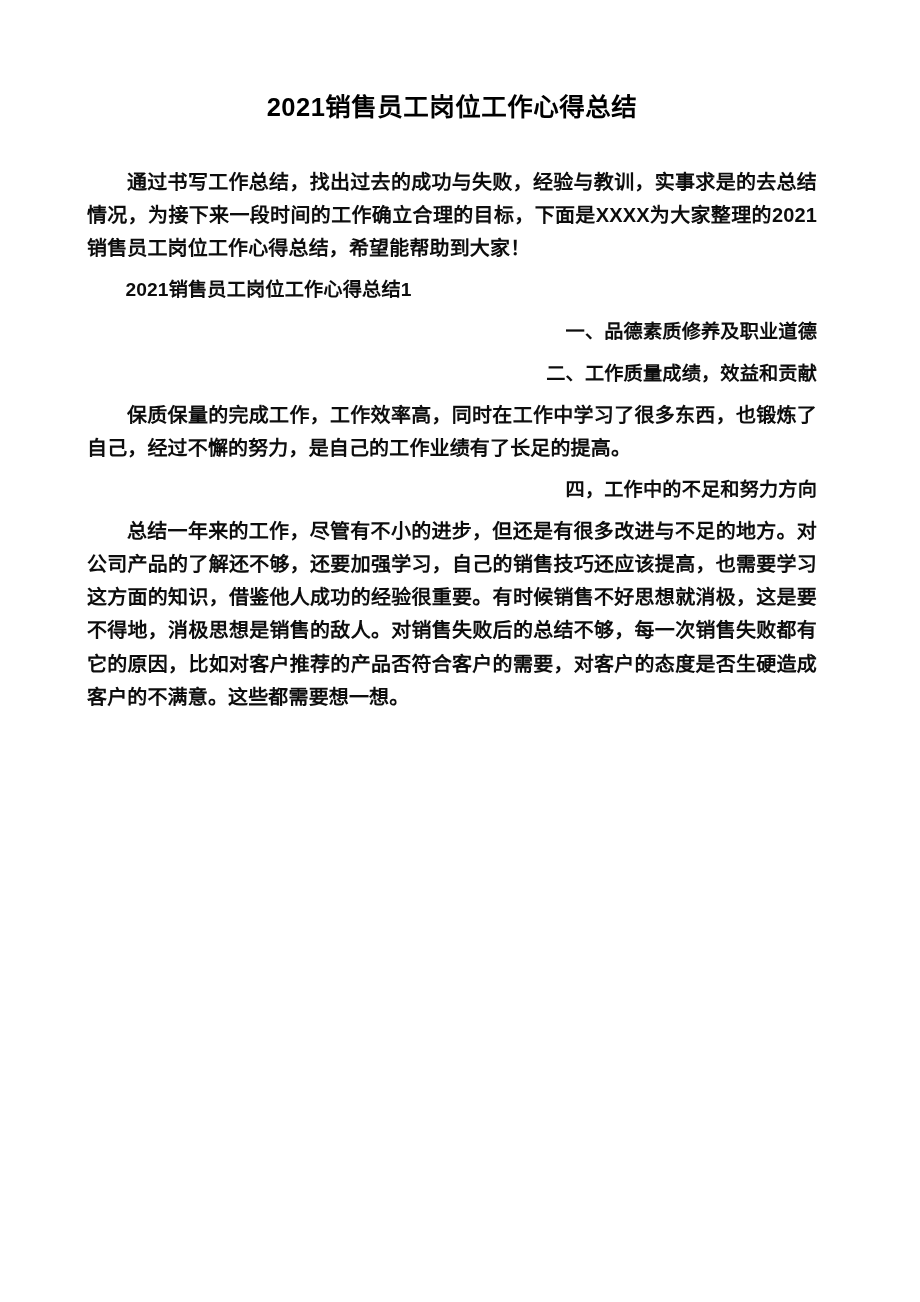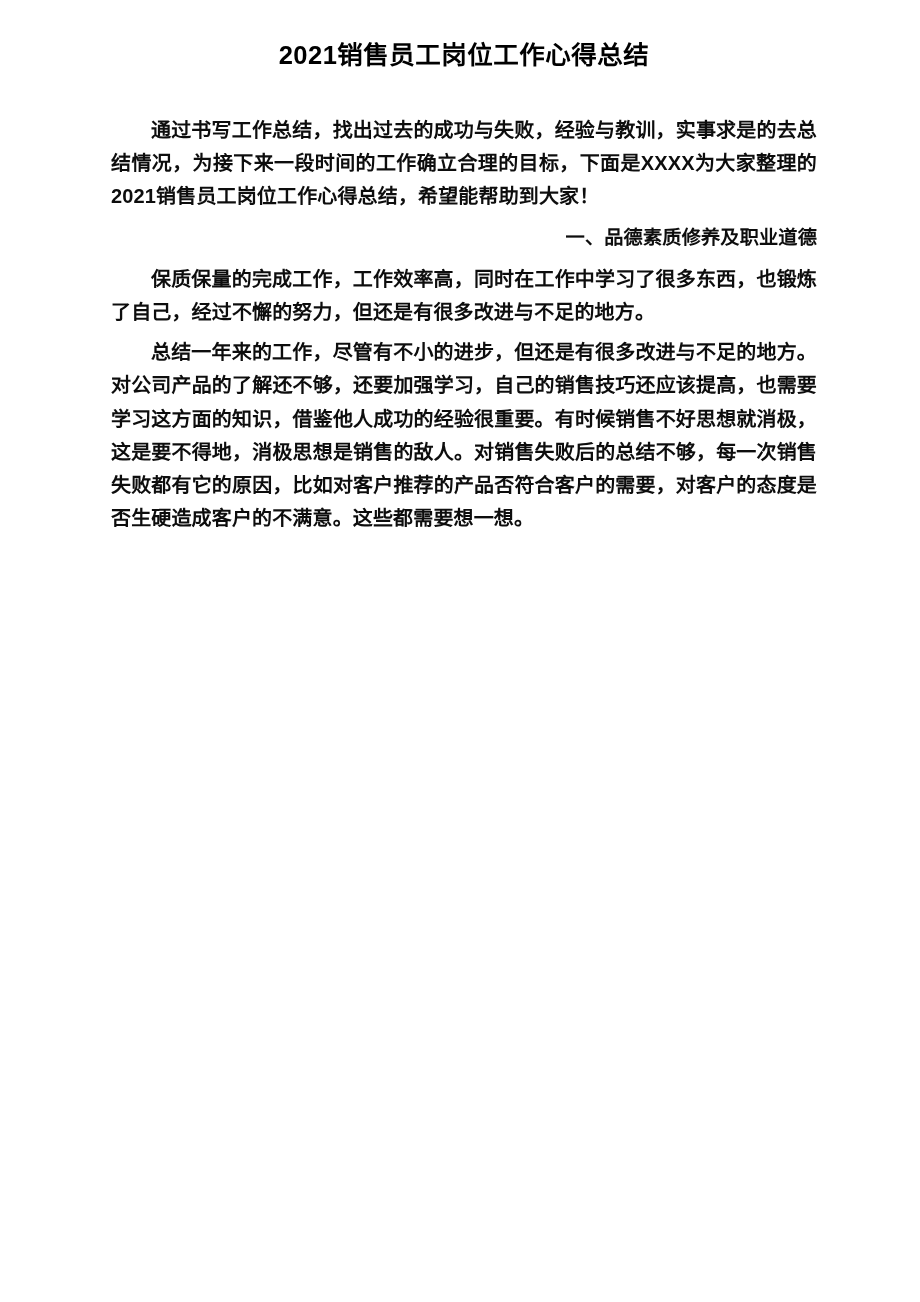--- a/index.html
+++ b/index.html
@@ -21,22 +21,21 @@
     min-height: 1302px;
     box-sizing: border-box;
     padding: 0;
     background: #ffffff;
     overflow: hidden;
   }
   .content {
     box-sizing: border-box;
     padding-left: 87px;
     padding-right: 103px;
-    padding-top: 36px;
-    margin-left: 24px;
+    padding-top: 88px;
   }
   .doc-title {
     font-size: 25.5px;
     line-height: 38px;
     font-weight: bold;
     text-align: center;
     letter-spacing: 0.5px;
     margin: 0 0 40px 0;
     color: #000000;
     font-family: "Liberation Sans", "DejaVu Sans", sans-serif;
@@ -76,23 +75,26 @@
 </head>
 <body>
 
 <div class="page">
   <div class="content">
 
     <h1 class="doc-title">2021销售员工岗位工作心得总结</h1>
 
     <p class="para">通过书写工作总结，找出过去的成功与失败，经验与教训，实事求是的去总结情况，为接下来一段时间的工作确立合理的目标，下面是XXXX为大家整理的2021销售员工岗位工作心得总结，希望能帮助到大家！</p>
 
+    <p class="subtitle-line">2021销售员工岗位工作心得总结1</p>
 
 
     <h2 class="section-heading">一、品德素质修养及职业道德</h2>
 
-    <p class="para">保质保量的完成工作，工作效率高，同时在工作中学习了很多东西，也锻炼了自己，经过不懈的努力，但还是有很多改进与不足的地方。</p>
+    <h2 class="section-heading">二、工作质量成绩，效益和贡献</h2>
+    <p class="para">保质保量的完成工作，工作效率高，同时在工作中学习了很多东西，也锻炼了自己，经过不懈的努力，是自己的工作业绩有了长足的提高。</p>
 
 
+    <h2 class="section-heading">四，工作中的不足和努力方向</h2>
     <p class="para">总结一年来的工作，尽管有不小的进步，但还是有很多改进与不足的地方。对公司产品的了解还不够，还要加强学习，自己的销售技巧还应该提高，也需要学习这方面的知识，借鉴他人成功的经验很重要。有时候销售不好思想就消极，这是要不得地，消极思想是销售的敌人。对销售失败后的总结不够，每一次销售失败都有它的原因，比如对客户推荐的产品否符合客户的需要，对客户的态度是否生硬造成客户的不满意。这些都需要想一想。</p>
 
   </div>
 </div>
 
 </body></html>

